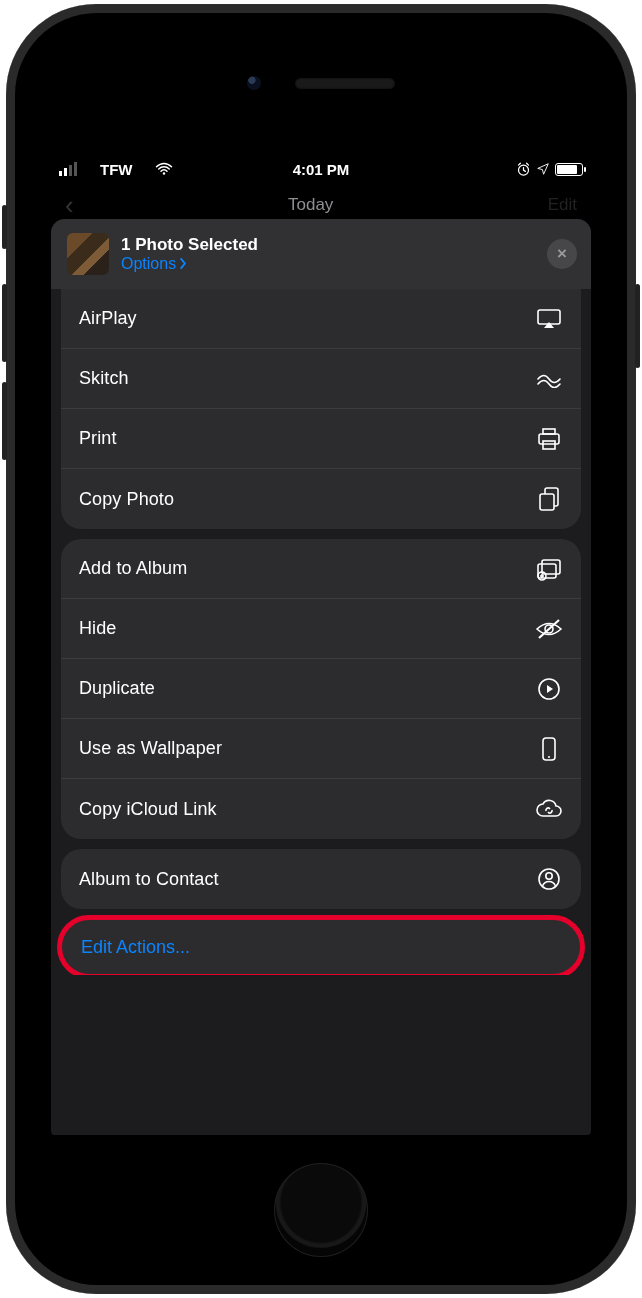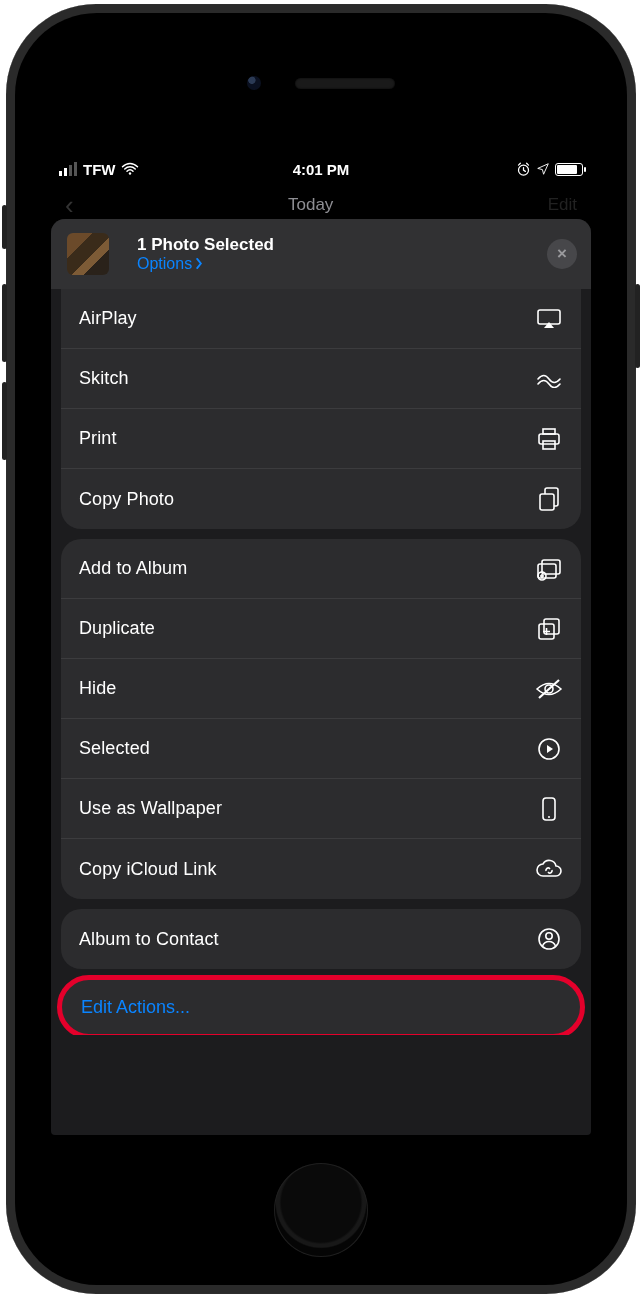--- a/index.html
+++ b/index.html
@@ -65,21 +65,21 @@
 
   
   .statusbar {
     height: 28px;
     display: flex;
     align-items: center;
     padding: 0 8px;
     font-size: 15px;
     font-weight: 600;
   }
-  .sb-left { flex: 1; display: flex; align-items: center; gap: 6px; }
+  .sb-left { flex: 1; display: flex; align-items: center; gap: 23px; }
   .sb-center { flex: 1; text-align: center; font-weight: 600; }
   .sb-right { flex: 1; display: flex; justify-content: flex-end; align-items: center; gap: 5px; }
 
   .bars { display: inline-flex; align-items: flex-end; gap: 2px; }
   .bars i { width: 3px; background:#fff; display:block; }
   .bars i.off { background:#555; }
   .bars i:nth-child(1){height:5px}
   .bars i:nth-child(2){height:8px}
   .bars i:nth-child(3){height:11px}
   .bars i:nth-child(4){height:14px}
@@ -104,21 +104,21 @@
   
   .sheet {
     position: absolute;
     left: 0; right: 0; top: 64px; bottom: 0;
     background: #1c1c1e;
     border-top-left-radius: 14px;
     border-top-right-radius: 14px;
     overflow: hidden;
   }
   .sheet-header {
-    display:flex; align-items:center; gap:28px;
+    display:flex; align-items:center; gap:12px;
     padding: 14px 14px 14px 16px;
     background: #313133;
   }
   .thumb {
     width: 42px; height: 42px; border-radius: 6px;
     background: linear-gradient(135deg,#6b4a2a 0 30%,#3a2b1a 30% 55%,#7d5b36 55% 70%,#2a221a 70%);
     background-size: cover;
   }
   .sheet-title { font-size: 17px; font-weight: 600; color:#fff; line-height:1.15;}
   .options-link { color:#0a84ff; font-size:16px; display:flex; align-items:center; gap:3px;}
@@ -291,41 +291,31 @@
               <span class="ic">
                   <svg width="26" height="24" viewBox="0 0 26 24">
                     <rect x="6" y="3" width="18" height="14" rx="2"></rect>
                     <rect x="2" y="7" width="18" height="14" rx="2"></rect>
                     <circle cx="6" cy="19" r="4"></circle>
                     <path d="M6 17v4M4 19h4"></path>
                   </svg>
                 </span>
             </div>
             <div class="row">
-              <span class="label">Duplicate</span>
-              <span class="ic">
-                  <svg width="26" height="26" viewBox="0 0 26 26">
-                    <rect x="8" y="3" width="15" height="15" rx="2"></rect>
-                    <rect x="3" y="8" width="15" height="15" rx="2"></rect>
-                    <path d="M10.5 12v7M7 15.5h7"></path>
-                  </svg>
-                </span>
-            </div>
-            <div class="row">
               <span class="label">Hide</span>
               <span class="ic">
                   <svg width="28" height="22" viewBox="0 0 28 22">
                     <path d="M2 11 Q14 0 26 11 Q14 22 2 11z"></path>
                     <circle cx="14" cy="11" r="4"></circle>
                     <path d="M4 20 L24 2" stroke-width="2.2"></path>
                   </svg>
                 </span>
             </div>
             <div class="row">
-              <span class="label">Selected</span>
+              <span class="label">Duplicate</span>
               <span class="ic">
                   <svg width="24" height="24" viewBox="0 0 24 24">
                     <circle cx="12" cy="12" r="10"></circle>
                     <path d="M10 8l6 4-6 4z" fill="#fff" stroke="none"></path>
                   </svg>
                 </span>
             </div>
             <div class="row">
               <span class="label">Use as Wallpaper</span>
               <span class="ic">

